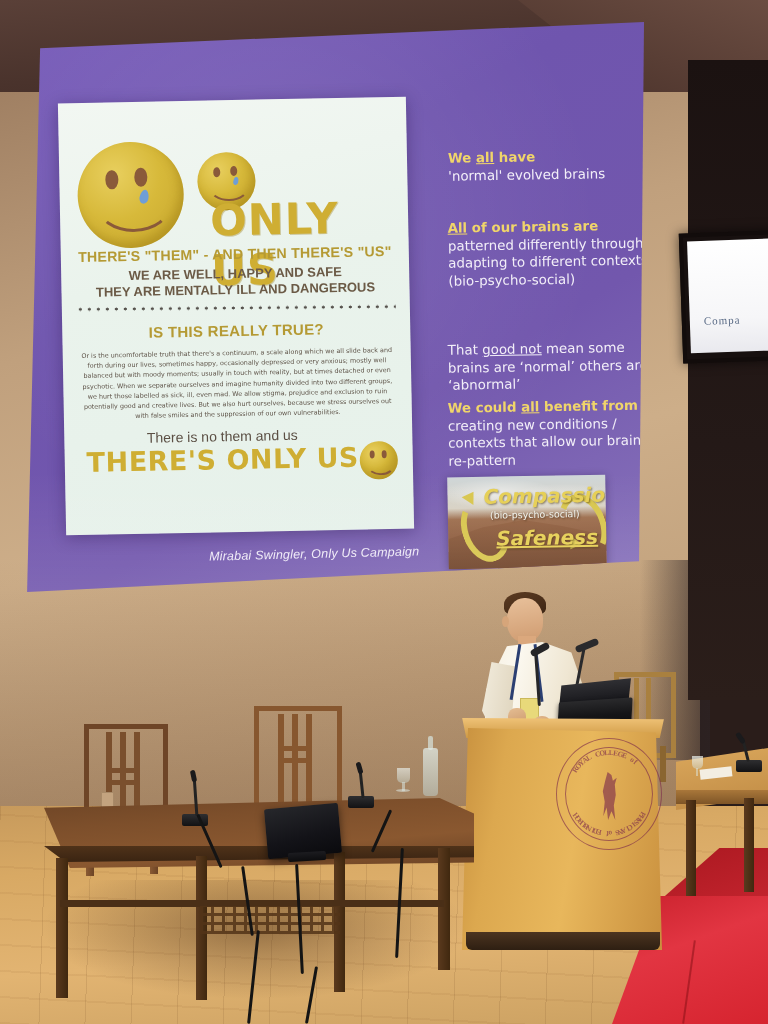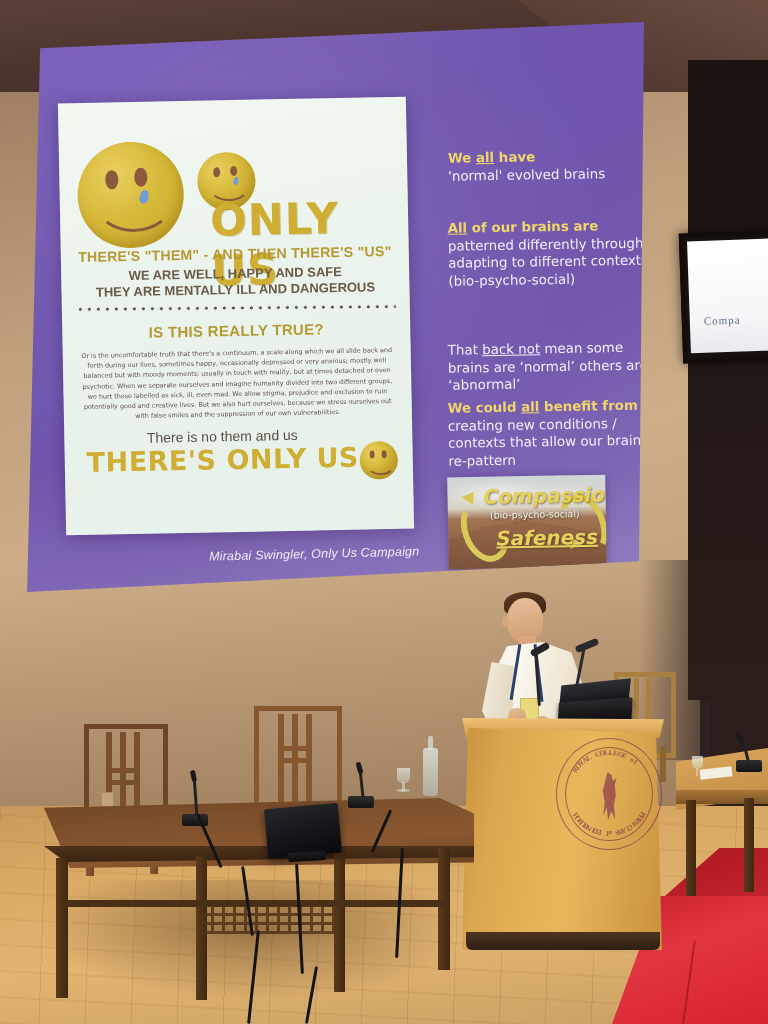--- a/index.html
+++ b/index.html
@@ -335,21 +335,21 @@
 
     <div class="rtext b1">
       <div class="rhead">We <u>all</u> have</div>
       <div>'normal' evolved brains</div>
     </div>
     <div class="rtext b2">
       <div class="rhead"><u>All</u> of our brains are</div>
       <div>patterned differently through adapting to different contexts (bio-psycho-social)</div>
     </div>
     <div class="rtext b3">
-      <div>That <u>back not</u> mean some brains are ‘normal’ others are ‘abnormal’</div>
+      <div>That <u>good not</u> mean some brains are ‘normal’ others are ‘abnormal’</div>
     </div>
     <div class="rtext b4">
       <div class="rhead">We could <u>all</u> benefit from</div>
       <div>creating new conditions / contexts that allow our brain to re-pattern</div>
     </div>
 
     <div class="compass-box">
       <div class="cloud"></div>
       <div class="cloud2"></div>
       <div class="hill"></div>

